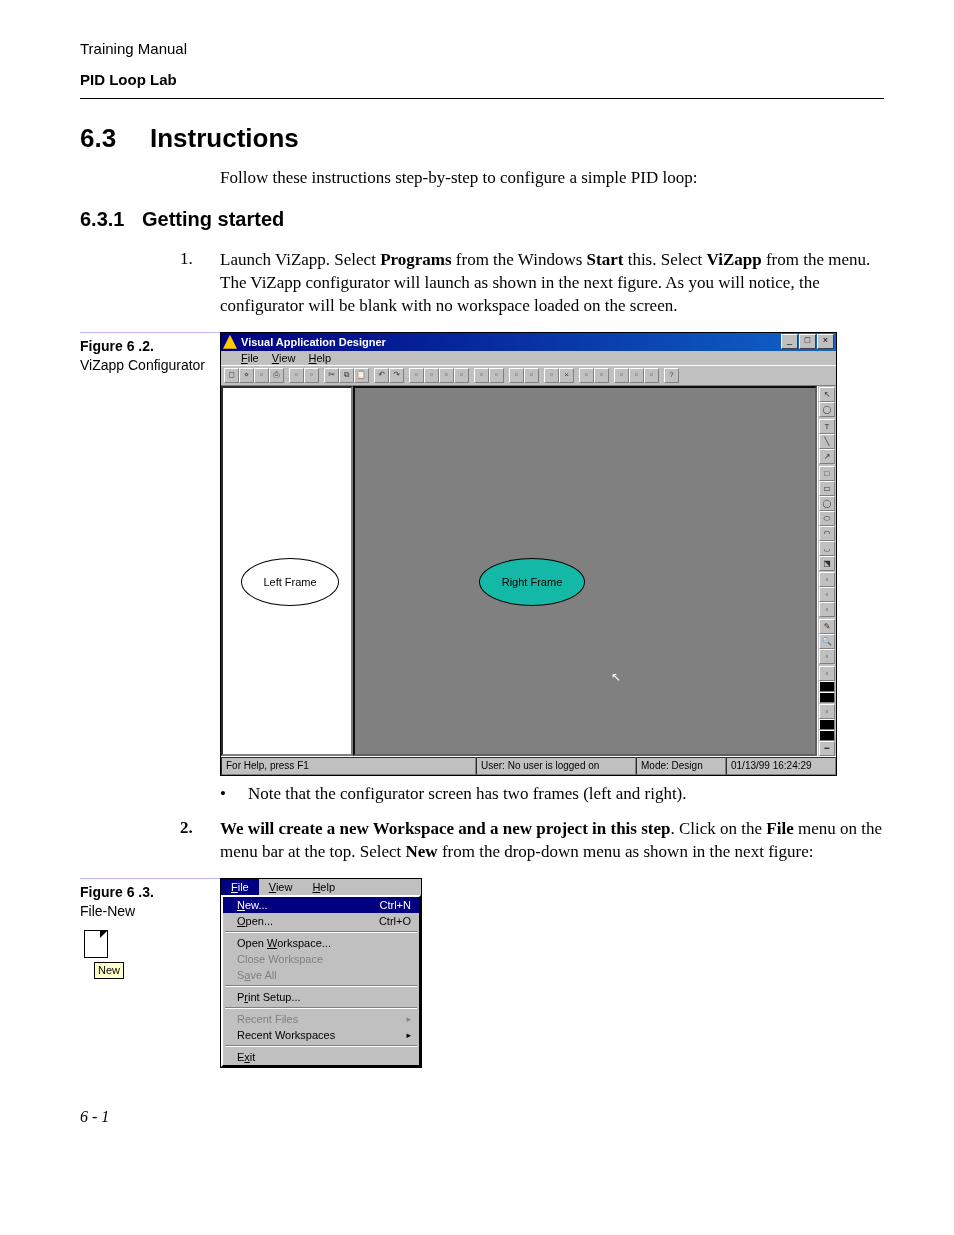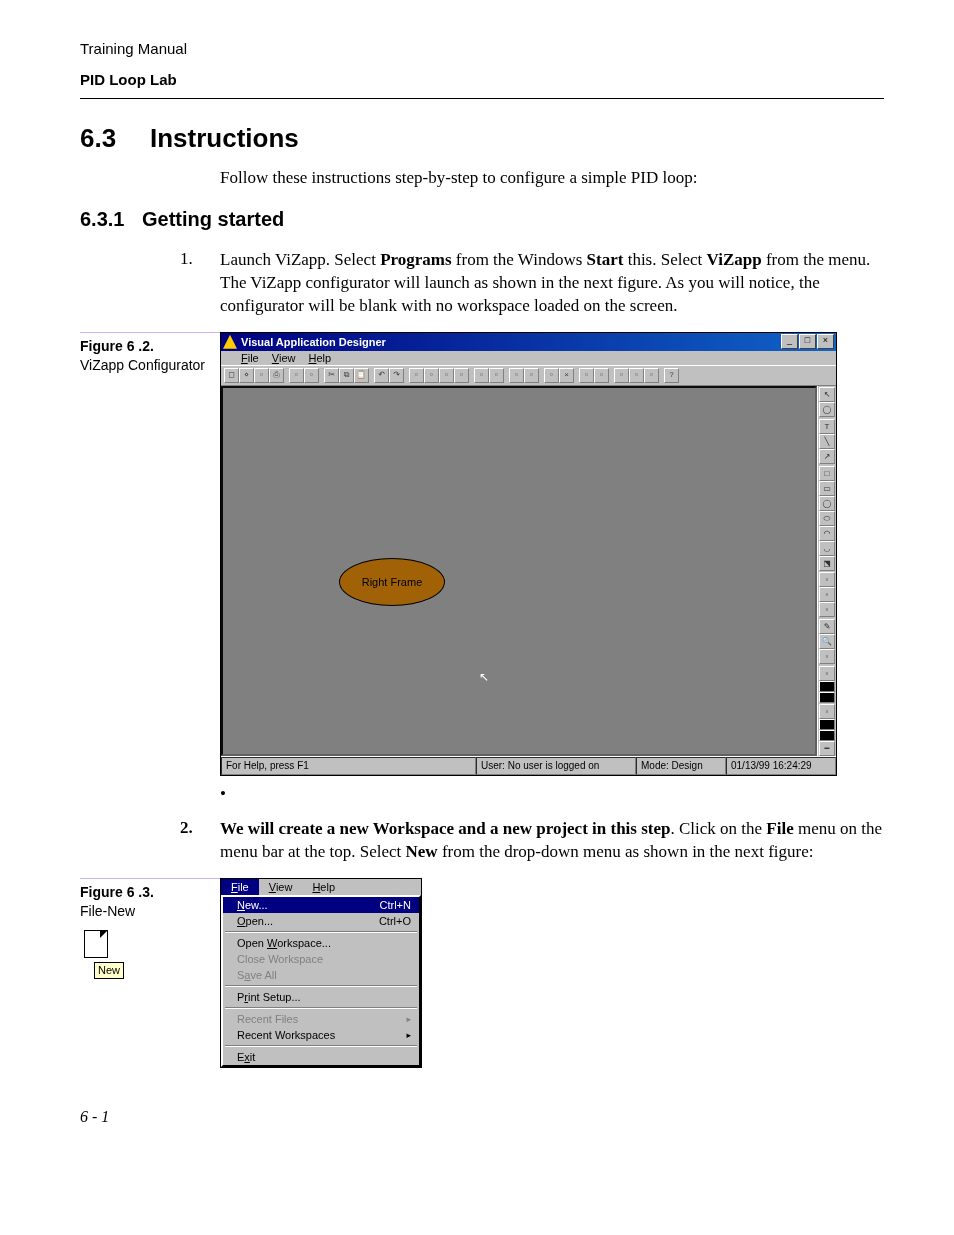--- a/index.html
+++ b/index.html
@@ -234,22 +234,25 @@
         <span class="tbtn">▫</span>
         <span class="tbtn">▫</span>
         <span class="tsp"></span>
         <span class="tbtn">▫</span>
         <span class="tbtn">▫</span>
         <span class="tbtn">▫</span>
         <span class="tsp"></span>
         <span class="tbtn">?</span>
       </div>
       <div class="workspace">
+        <div class="left-frame">
+          <div class="oval-label" style="left:18px; top:170px; width:72px; height:26px;">Left Frame</div>
+        </div>
         <div class="right-frame">
-          <div class="oval-label" style="left:116px; top:170px; width:80px; height:26px; background:#a16207; color:#000;">Right Frame</div>
+          <div class="oval-label" style="left:124px; top:170px; width:80px; height:26px; background:#14b8a6; color:#000;">Right Frame</div>
           <span style="position:absolute; left:256px; top:282px; color:#fff; font-size:12px;">↖</span>
         </div>
         <div class="side-palette">
           <span class="pbtn">↖</span>
           <span class="pbtn">◯</span>
           <span class="psp"></span>
           <span class="pbtn">T</span>
           <span class="pbtn">╲</span>
           <span class="pbtn">↗</span>
           <span class="psp"></span>
@@ -285,20 +288,21 @@
         <div class="cell" style="width:80px;">Mode:   Design</div>
         <div class="cell" style="width:100px;">01/13/99  16:24:29</div>
       </div>
     </div>
   </div>
 </div>
 
 <div class="indent-block">
   <div class="bullet-row">
     <div class="bullet-dot">•</div>
+    <div>Note that the configurator screen has two frames (left and right).</div>
   </div>
   <div class="list-row">
     <div class="list-num bold">2.</div>
     <div class="list-body">
       <span class="bold">We will create a new Workspace and a new project in this step</span><span>. Click on the </span><span class="bold">File</span><span> menu on the menu bar at the top. Select </span><span class="bold">New</span><span> from the drop-down menu as shown in the next figure:</span>
     </div>
   </div>
 </div>
 
 <div class="figure-row">

